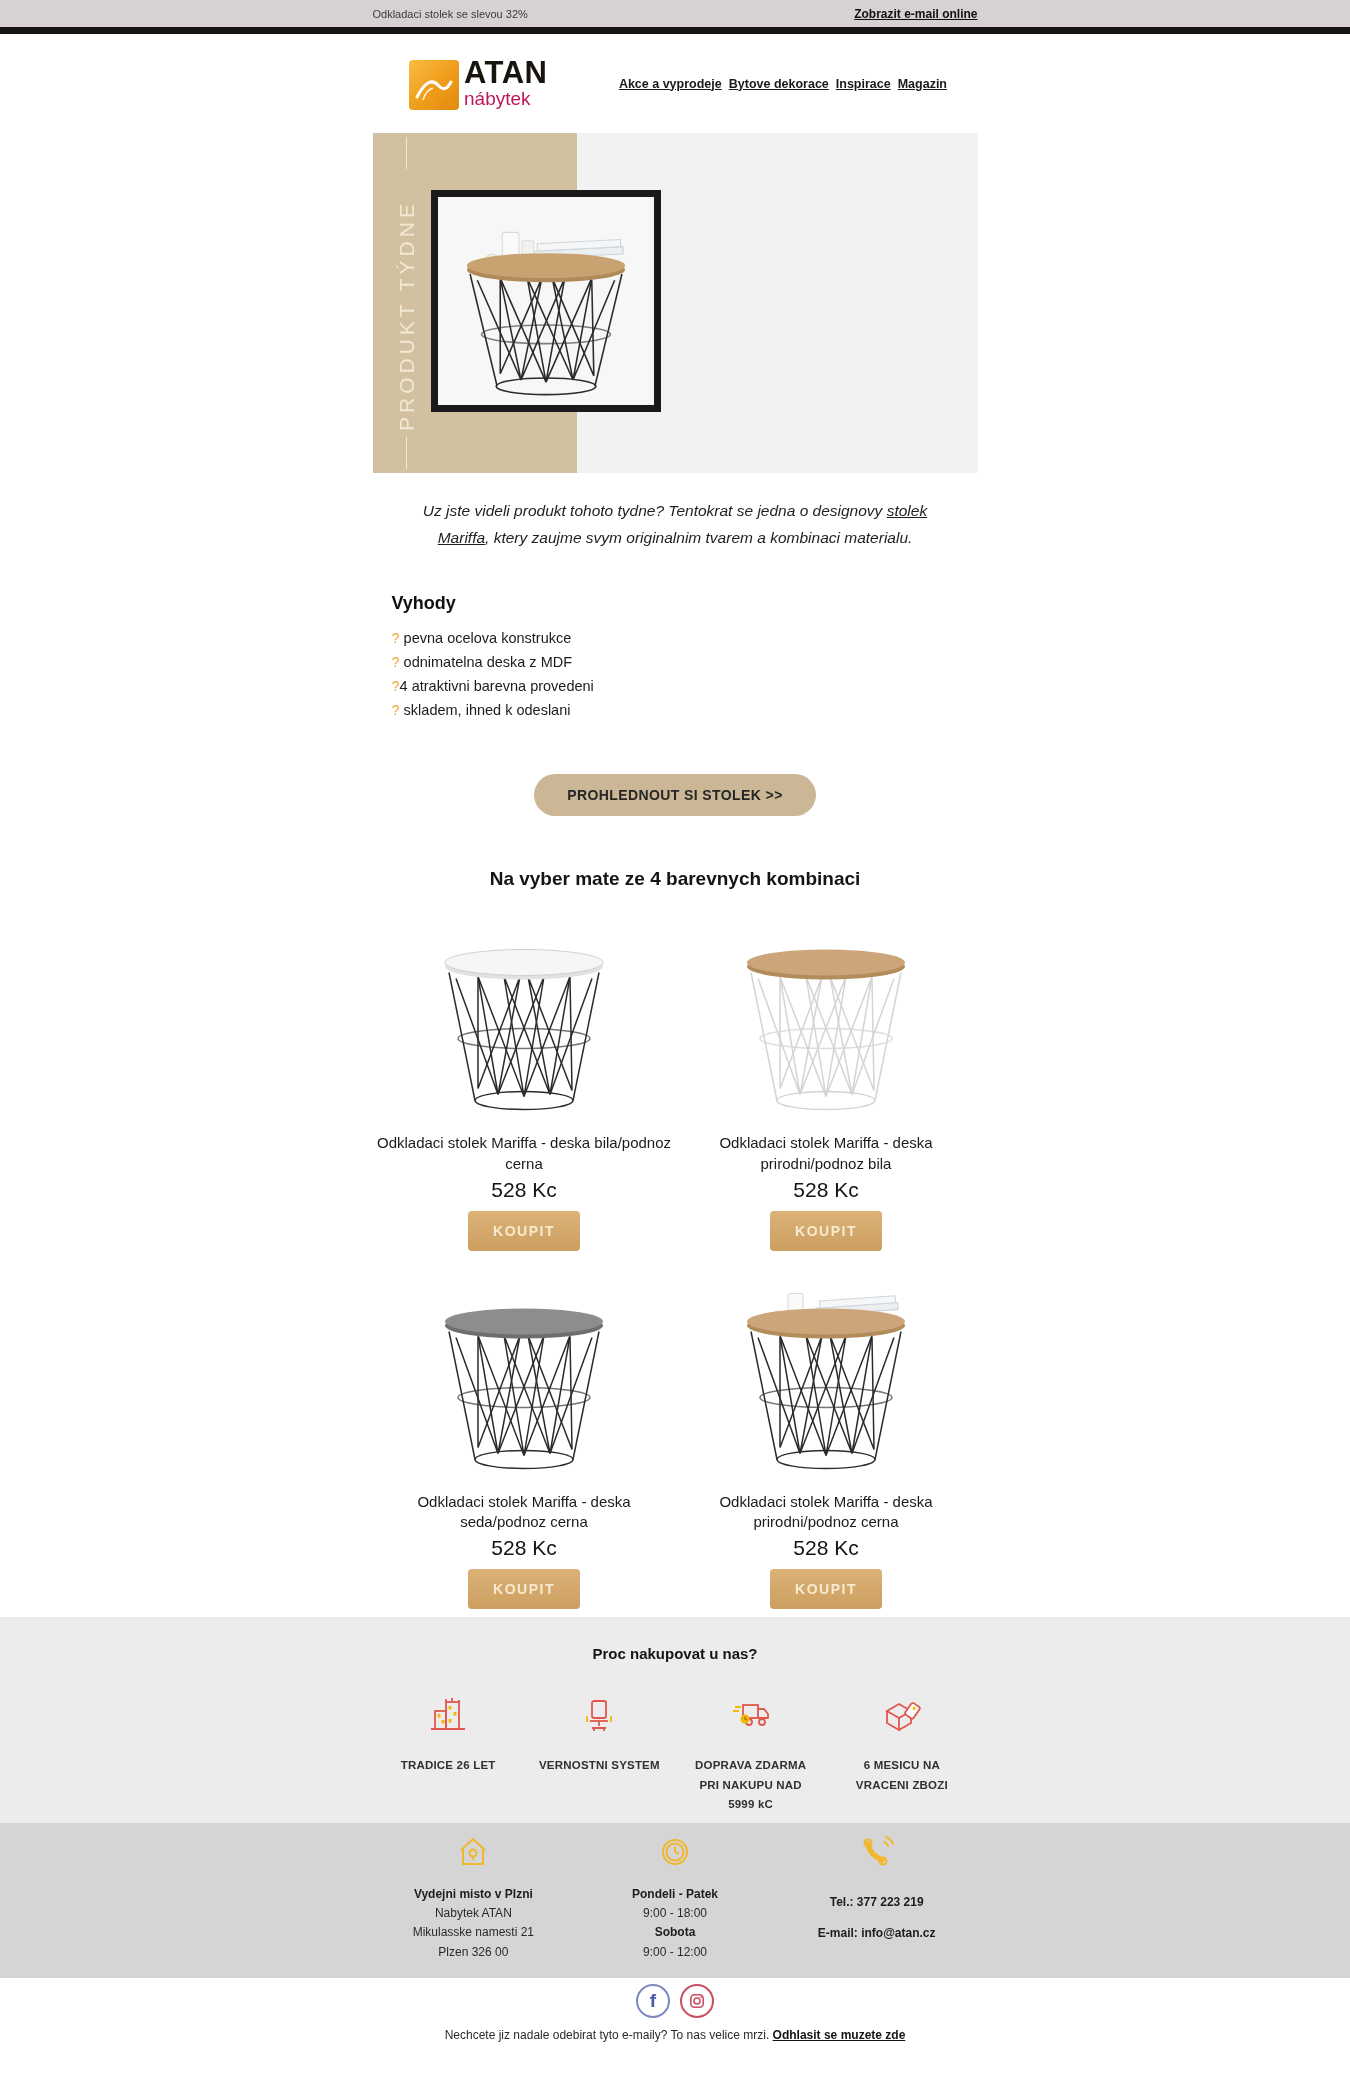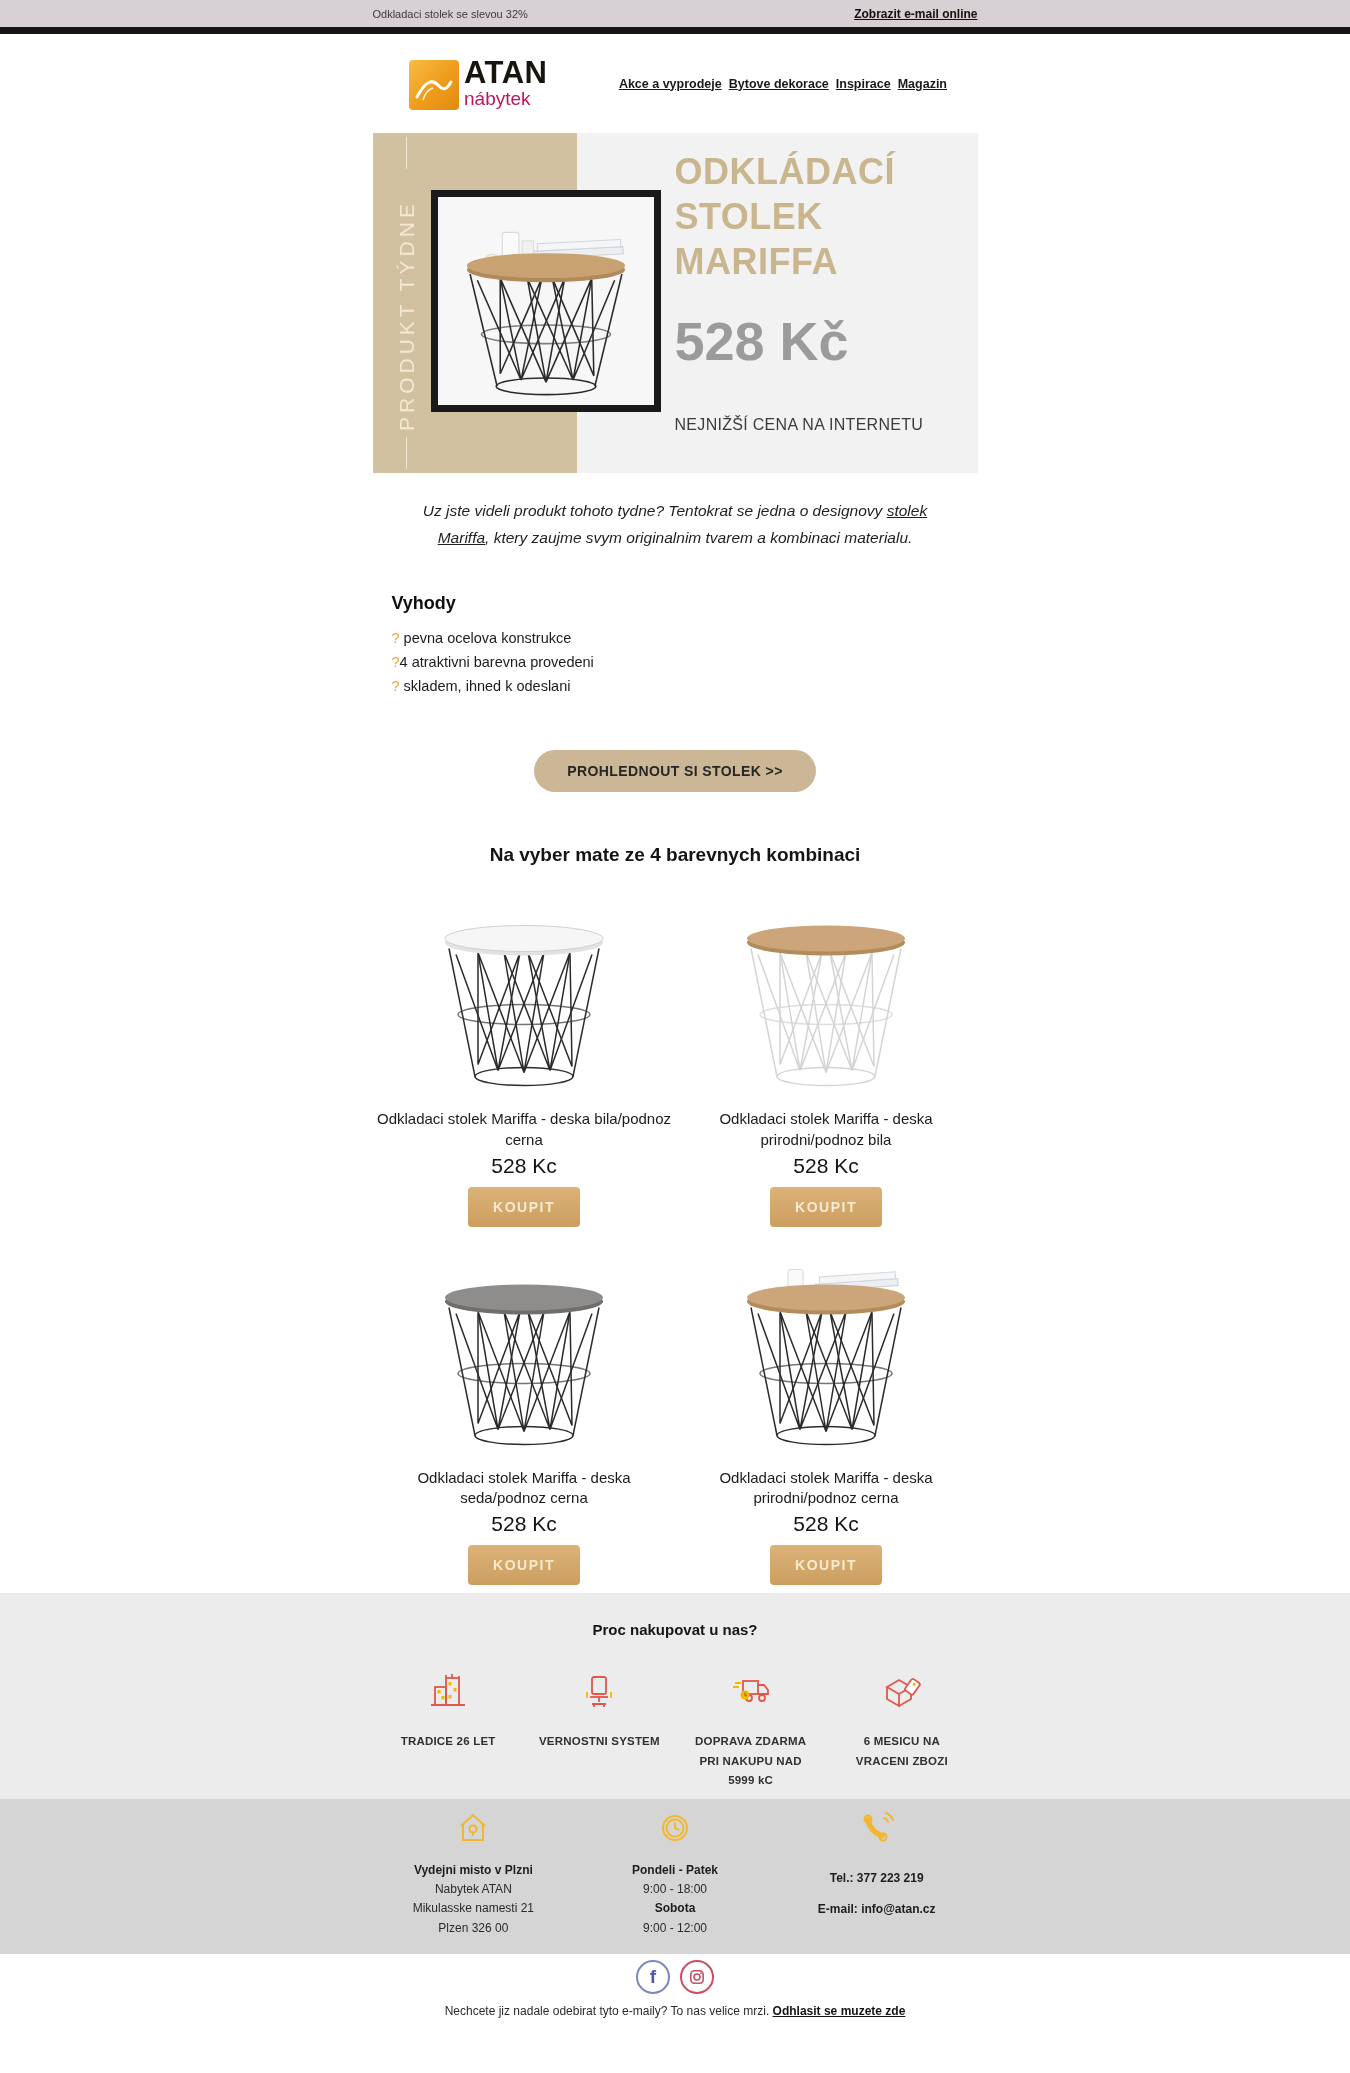--- a/index.html
+++ b/index.html
@@ -161,33 +161,29 @@
           <path d="M173,74 L147,182"></path>
         <ellipse cx="100" cy="182" rx="48" ry="8"></ellipse>
         <ellipse cx="100" cy="132" rx="62" ry="9" opacity="0.6"></ellipse>
         <polyline points="34,80 76,176 56,78 100,178 82,78 126,176 106,78 146,172 144,80"></polyline>
         <polyline points="166,80 126,176 144,78 100,178 118,78 76,176 96,78 56,170 56,80"></polyline>
       </g>
       <ellipse cx="100" cy="70" rx="76" ry="12" fill="#b08a5a"></ellipse>
       <ellipse cx="100" cy="66" rx="76" ry="12" fill="#c9a271"></ellipse>
     </svg>
   </div>
-  <div class="hero-textblock">
-    <div class="hero-title">ODKLÁDACÍ STOLEK MARIFFA</div>
-    <div class="hero-price">528 Kč</div>
-    <div class="hero-tagline">NEJNIŽŠÍ CENA NA INTERNETU</div>
-  </div>
 </div>
 
 <p class="intro"><span>Uz jste videli produkt tohoto tydne? Tentokrat se jedna o designovy </span><a>stolek Mariffa</a><span>, ktery zaujme svym originalnim tvarem a kombinaci materialu.</span></p>
 
 <div class="content benefits">
   <h3>Vyhody</h3>
   <div class="benefit-list">
     <div class="benefit-item"><span class="q">?</span><span> pevna ocelova konstrukce</span></div>
+    <div class="benefit-item"><span class="q">?</span><span> odnimatelna deska z MDF</span></div>
     <div class="benefit-item"><span class="q">?</span><span>4 atraktivni barevna provedeni</span></div>
     <div class="benefit-item"><span class="q">?</span><span> skladem, ihned k odeslani</span></div>
   </div>
 </div>
 
 <div class="cta">PROHLEDNOUT SI STOLEK &gt;&gt;</div>
 
 <div class="products-heading">Na vyber mate ze 4 barevnych kombinaci</div>
 
 <div class="grid">

